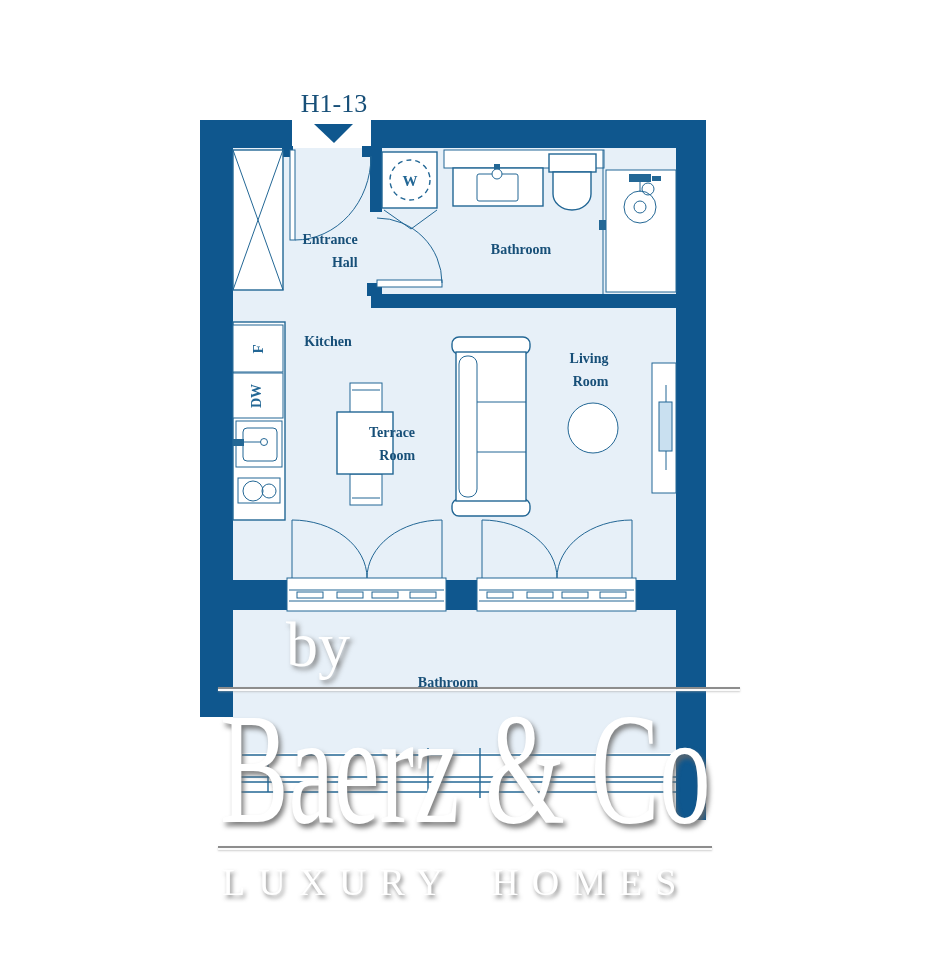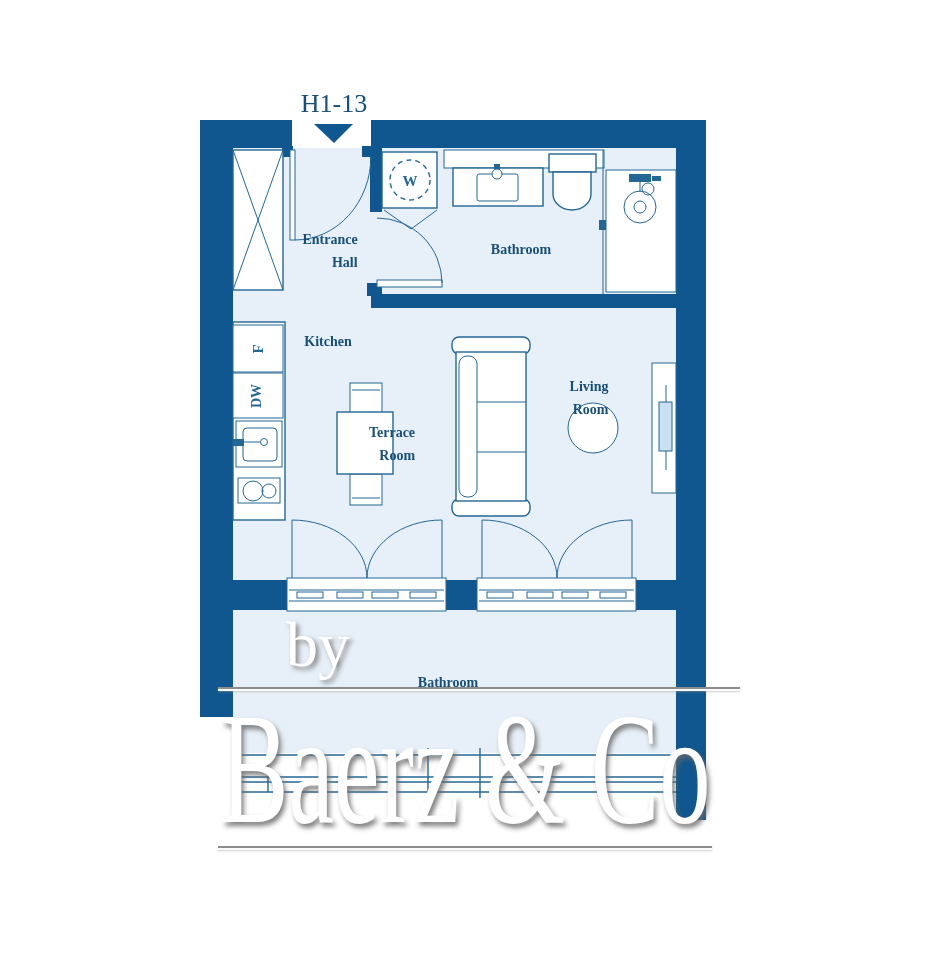--- a/index.html
+++ b/index.html
@@ -205,28 +205,29 @@
   <div class="lbl" style="left:330px;top:251px;">
     <span>Entrance</span>
     <span class="ln2">Hall</span>
   </div>
   <div class="lbl" style="left:521px;top:249px;text-align:right;">Bathroom</div>
   <div class="lbl" style="left:328px;top:341px;">Kitchen</div>
   <div class="lbl" style="left:392px;top:444px;">
     <span>Terrace</span>
     <span class="ln2">Room</span>
   </div>
-  <div class="lbl" style="left:589px;top:370px;margin-top:28px;">
+  <div class="lbl" style="left:589px;top:370px;">
     <span>Living</span>
     <span class="ln2">Room</span>
   </div>
   <div class="lbl" style="left:448px;top:682px;">Bathroom</div>
 
   <div class="appl" style="left:410px;top:181px;">W</div>
   <div class="appl rot" style="left:258px;top:349px;">F</div>
   <div class="appl rot" style="left:257px;top:396px;font-size:14px;">DW</div>
 
   <div class="wm-by">by</div>
   <div class="wm-rule r1"></div>
   <div class="wm-brand">Baerz &amp; Co</div>
   <div class="wm-rule r2"></div>
+  <div class="wm-tag">LUXURY HOMES</div>
 
 </div>
 
 </body></html>

